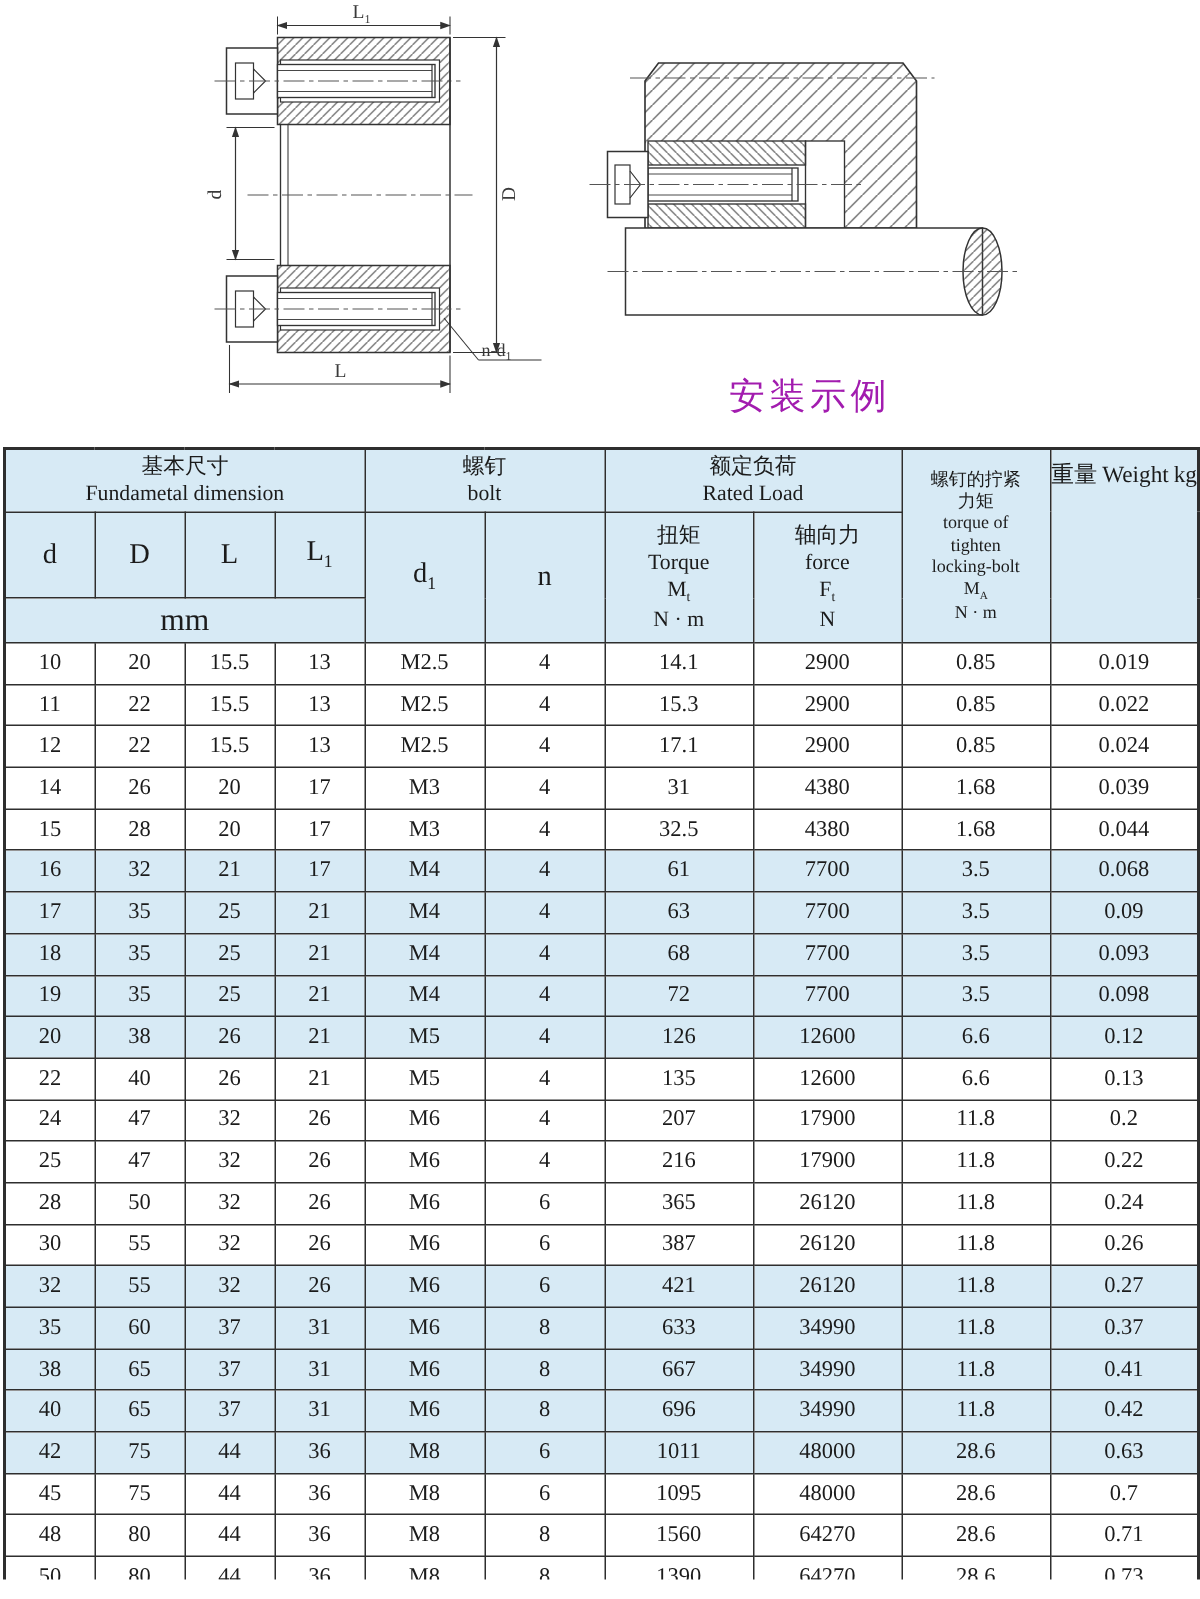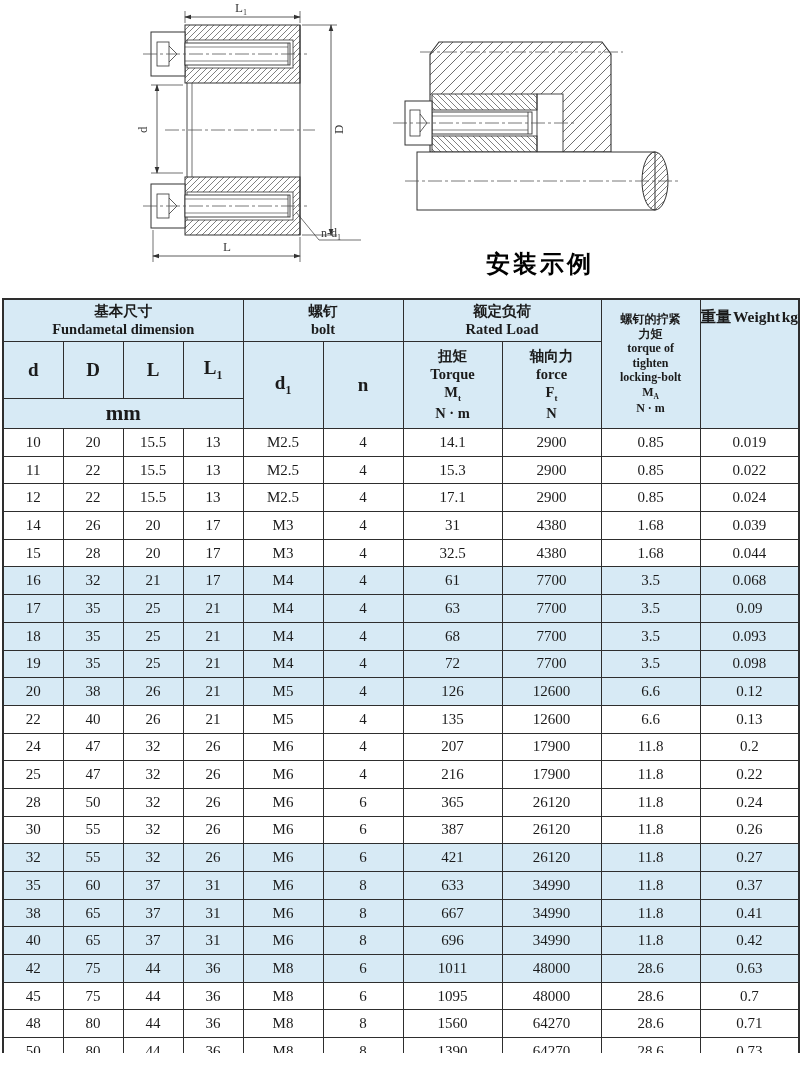--- a/index.html
+++ b/index.html
@@ -9,35 +9,35 @@
     color:#1b1b1b;
   }
   .page{position:relative;width:800px;height:1053px;overflow:hidden;background:#fff;}
 
   
   .drawings{position:absolute;top:0;left:0;width:800px;height:298px;background:#fff;}
   .svg-left{position:absolute;left:95px;top:0;}
   .svg-right{position:absolute;left:385px;top:30px;}
   .caption{
     position:absolute;top:248px;left:390px;width:300px;text-align:center;
-    font-size:24px;font-weight:bold;color:#000000;letter-spacing:3px;
+    font-size:24px;font-weight:normal;color:#a21caf;letter-spacing:3px;
   }
   svg text{fill:#3a3a3a;font-family:"Liberation Serif","DejaVu Serif",serif;}
 
   
   table.spec{
     position:absolute;top:298px;left:2px;width:796px;
     border-collapse:collapse;table-layout:fixed;
     border:2px solid #2e2e2e;
   }
   .spec th,.spec td{
     border:1px solid #2e2e2e;text-align:center;vertical-align:middle;
     font-weight:normal;padding:0;overflow:hidden;
   }
-  .spec thead th{background:var(--hl,#d7eaf5);font-weight:bold;}
+  .spec thead th{background:var(--hl,#d7eaf5);}
   .spec tbody tr{height:27.7px;}
   .spec tbody td{font-size:15px;background:#fff;}
   .spec tbody tr.hl td{background:var(--hl,#d7eaf5);}
 
   tr.h1{height:42px;}
   tr.h2{height:56px;}
   tr.h3{height:30px;}
   .h1 th{font-size:15px;line-height:1.2;}
   .h2 .letter{font-size:19px;}
   .h3 th{font-size:21px;margin-top:40px;}

